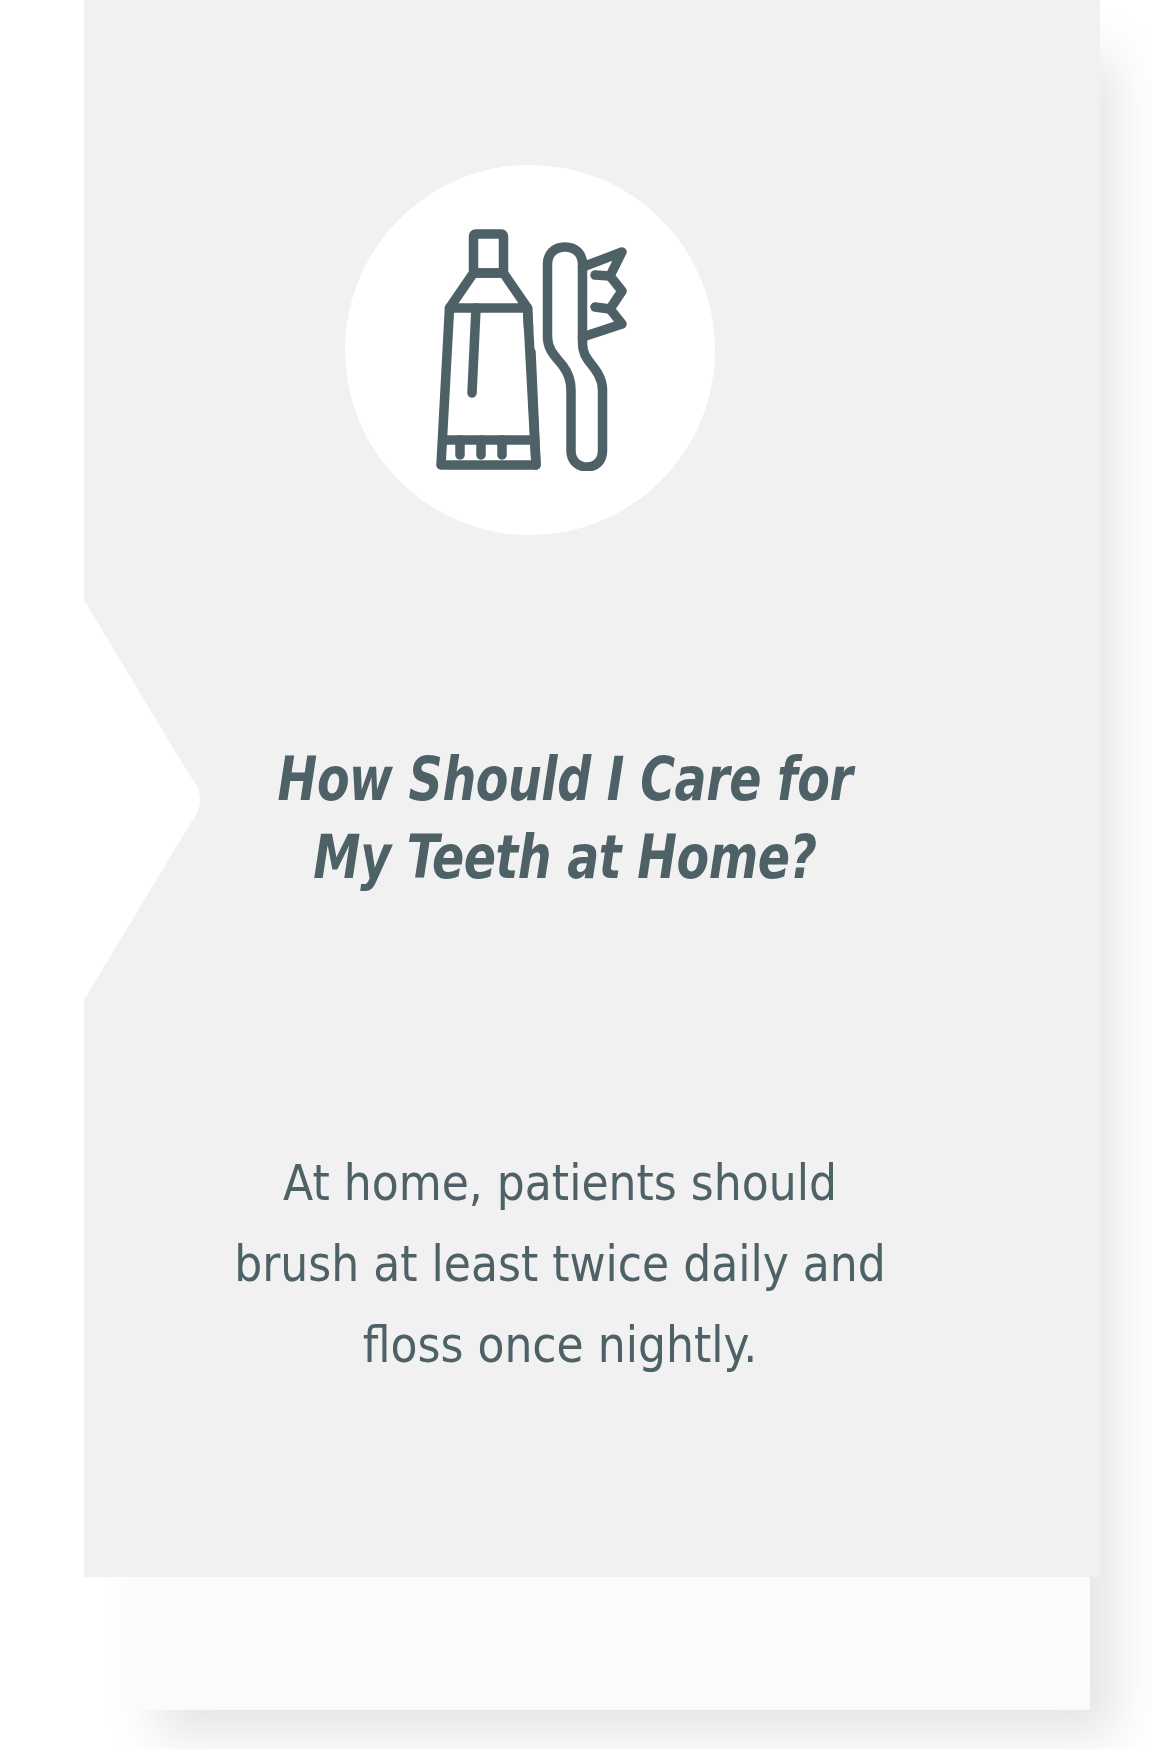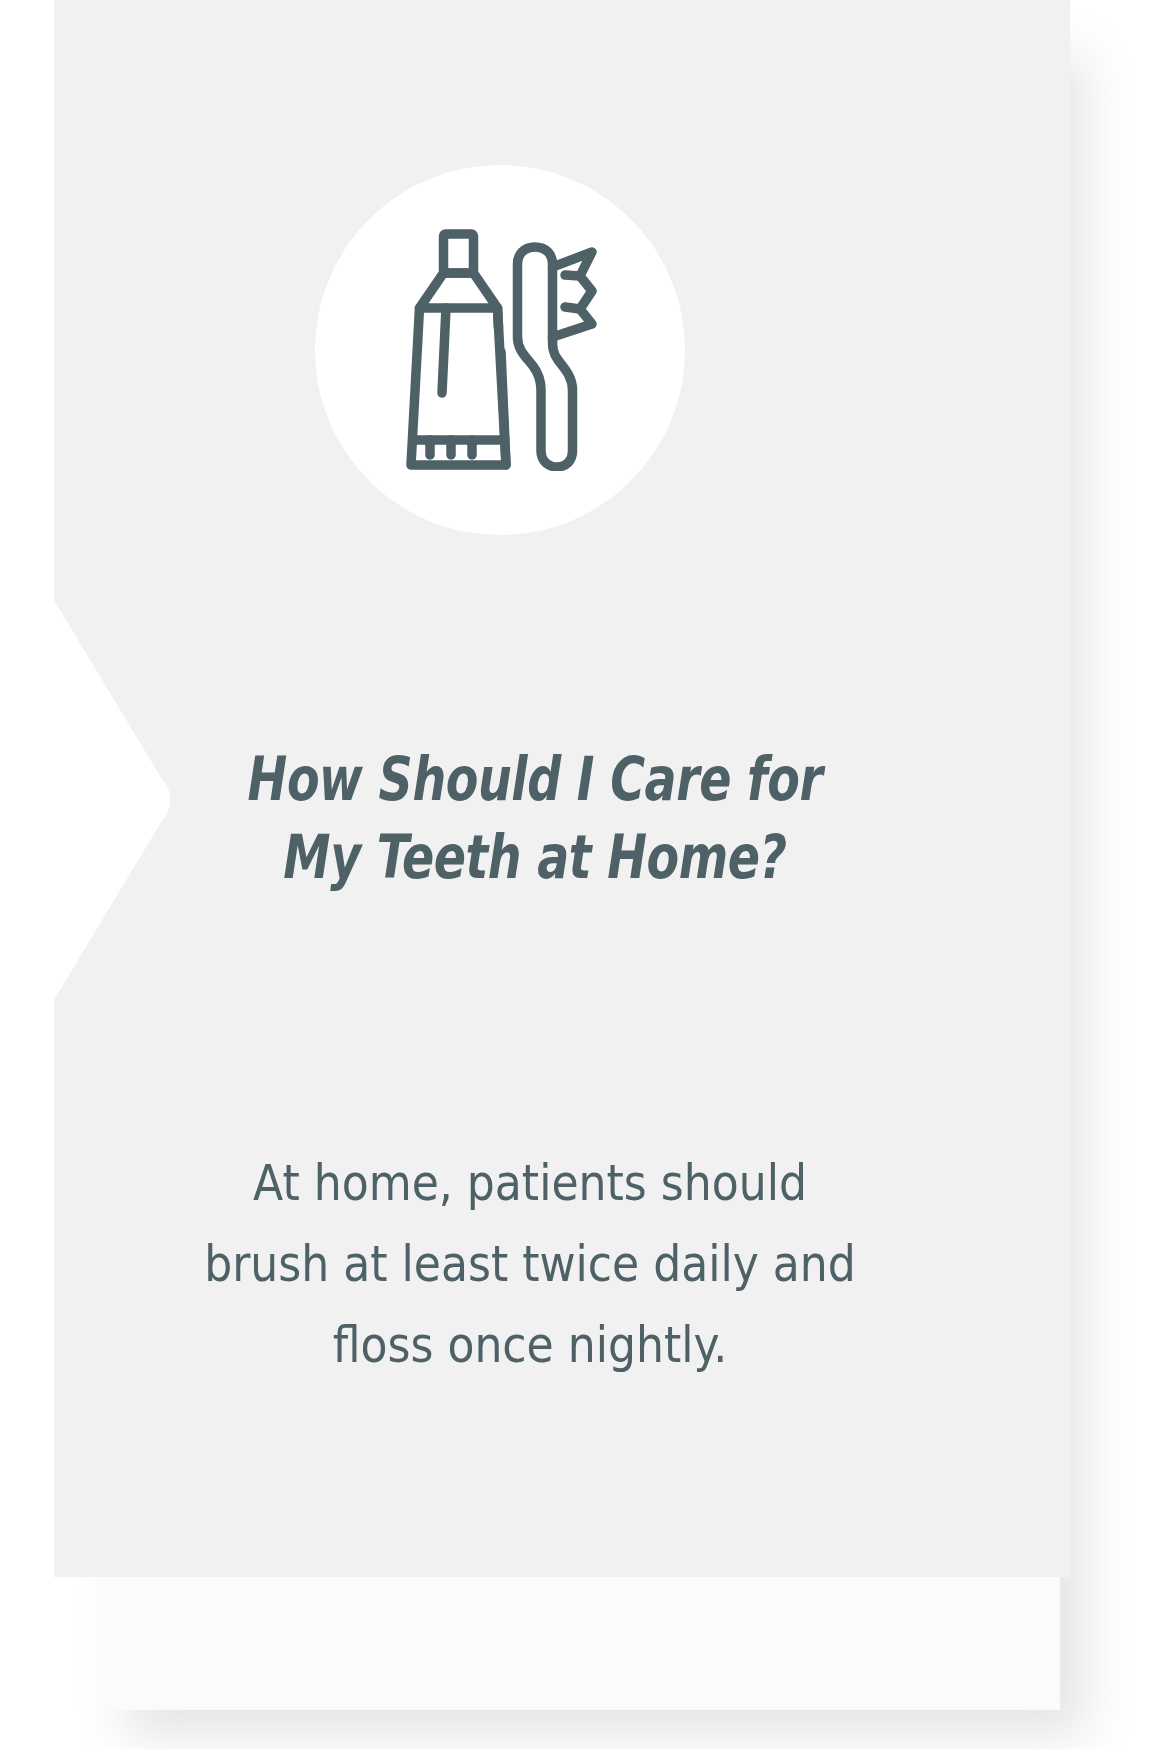--- a/index.html
+++ b/index.html
@@ -13,20 +13,21 @@
     position: relative;
     overflow: hidden;
     font-family: "DejaVu Sans", sans-serif;
   }
 
   
   #stage {
     position: absolute;
     inset: 0;
     background: #ffffff;
+    margin-left: 30px;
   }
 
   
   .back-panel {
     position: absolute;
     left: 100px;
     top: 30px;
     width: 960px;
     height: 1680px;
     background: #fbfbfb;

